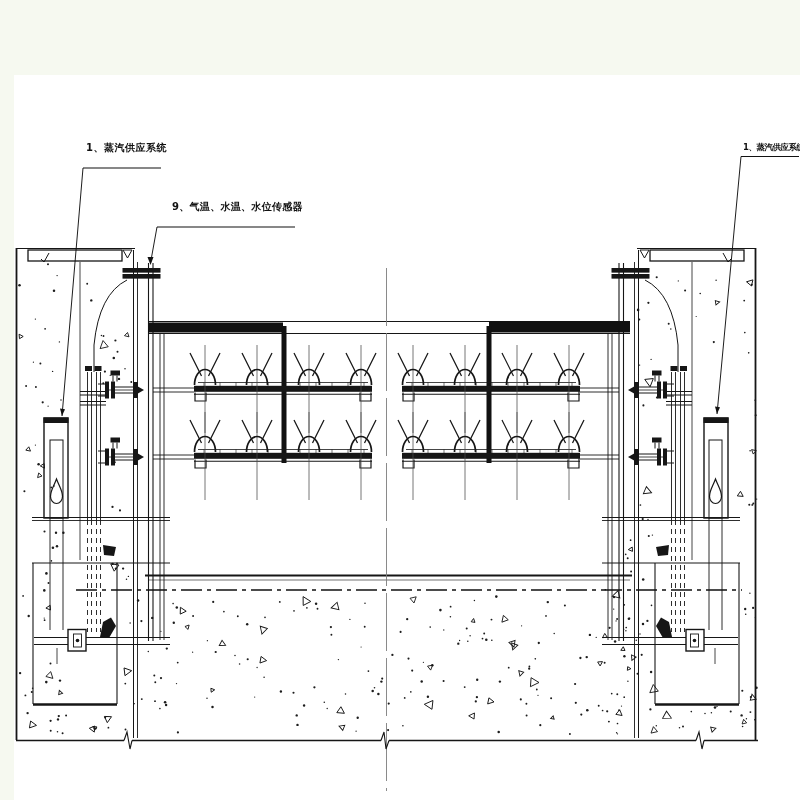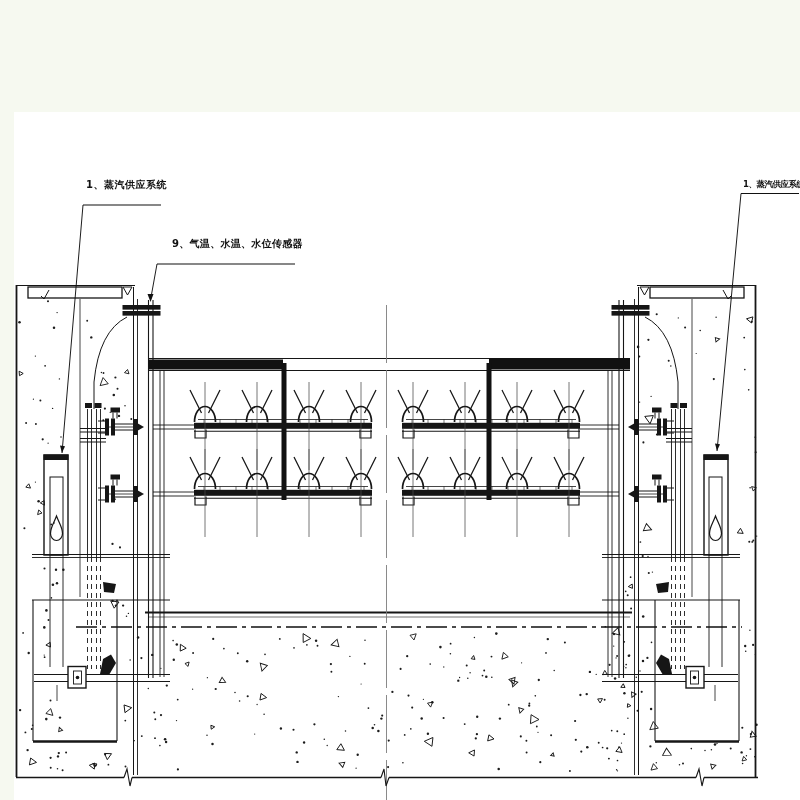--- a/index.html
+++ b/index.html
@@ -1,17 +1,17 @@
 <!DOCTYPE html>
 <html><head>
 <meta charset="utf-8">
 <style>
   html,body{margin:0;padding:0;}
   body{width:800px;height:800px;overflow:hidden;font-family:"DejaVu Sans",sans-serif;}
-  #stage{position:relative;width:800px;height:564px;margin-top:37px;}
+  #stage{position:relative;width:800px;height:564px;}
   svg{position:absolute;left:0;top:0;}
   text{font-family:"DejaVu Sans",sans-serif;font-weight:700;fill:#111;}
 </style>
 </head>
 <body style="background: rgb(246, 249, 240);">
 
 <div id="stage">
 <svg id="dwg" width="800" height="800" viewBox="0 0 800 800">
 
   <rect id="paper" x="14" y="75" width="786" height="725" fill="#ffffff"></rect>

